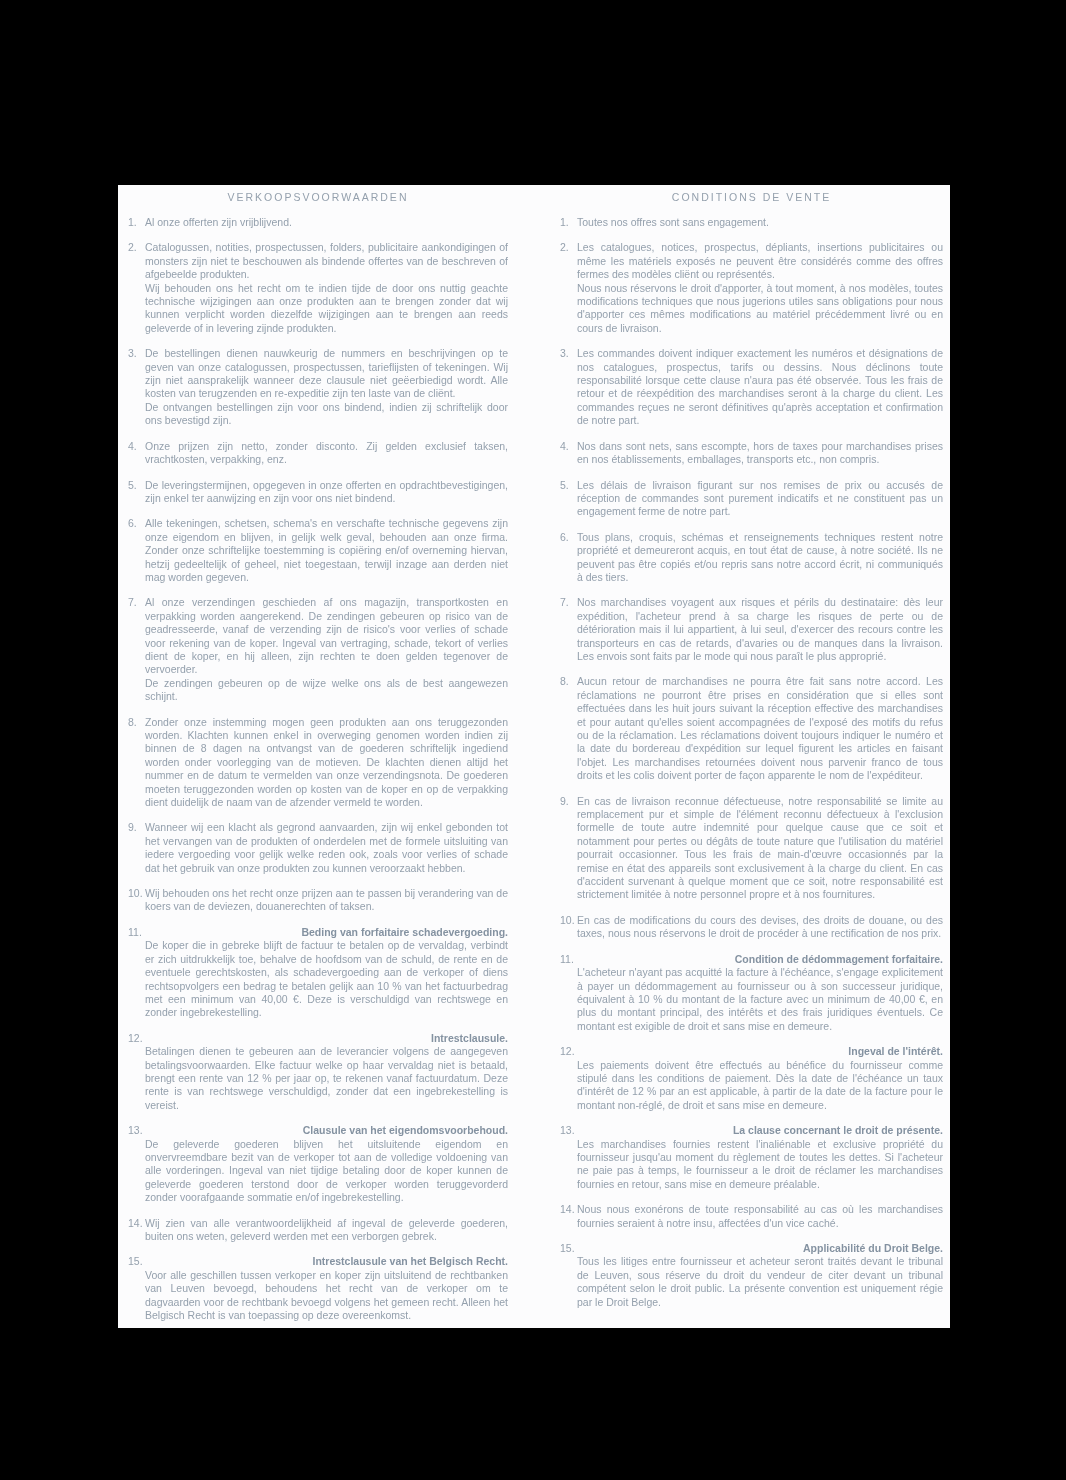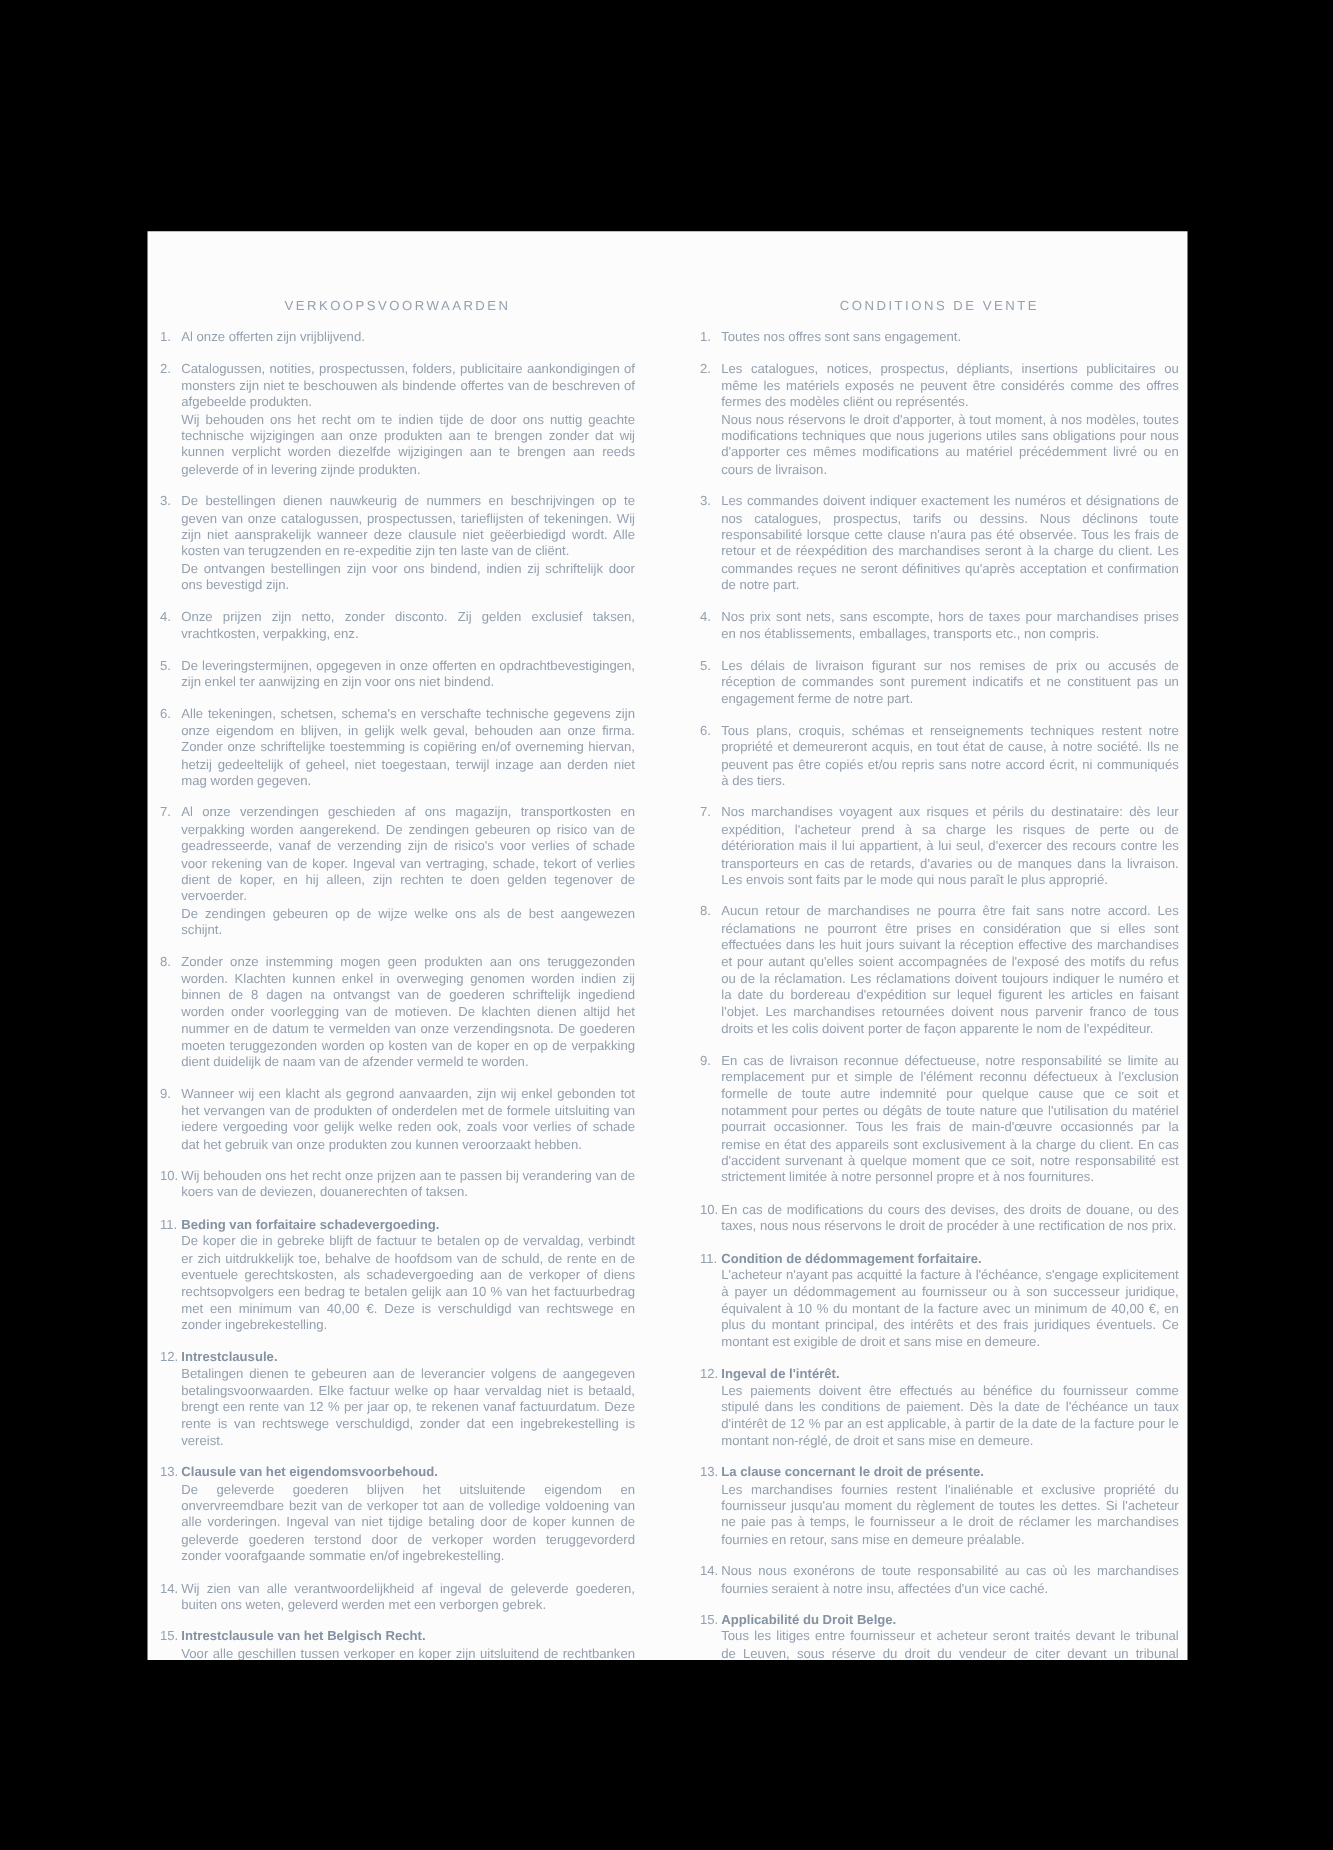--- a/index.html
+++ b/index.html
@@ -19,21 +19,21 @@
   .sheet{
     position:absolute;left:118px;top:185px;
     width:832px;height:1143px;
     background:var(--page-background);
     box-sizing:border-box;
     padding:6px 7px 0 10px;
     display:flex;
     gap:52px;
     overflow:hidden;
   }
-  .column{color:var(--ink);margin-top:48px;}
+  .column{color:var(--ink);}
   .column.left{width:380px;flex:none;}
   .column.right{width:383px;flex:none;}
   .col-title{
     margin:0 0 13px 0;
     font-size:10.5px;
     font-weight:400;
     letter-spacing:2px;
     text-align:center;
     color:var(--ink);
     white-space:nowrap;
@@ -50,21 +50,21 @@
   }
   .body{
     flex:1;
     text-align:justify;
     hyphens:auto;
     -webkit-hyphens:auto;
   }
   .heading{
     font-weight:700;
     color:var(--ink-bold);
-    text-align:left;
+    text-align:right;
   }
   .para{margin:0;}
 </style>
 </head>
 <body>
 
 <div class="sheet">
   <div class="column left" lang="nl">
     <h1 class="col-title">VERKOOPSVOORWAARDEN</h1>
     <div class="items">
@@ -185,21 +185,21 @@
         </div>
         <div class="item">
           <div class="num">3.</div>
           <div class="body">
             <div class="para">Les commandes doivent indiquer exactement les numéros et désignations de nos catalogues, prospectus, tarifs ou dessins. Nous déclinons toute responsabilité lorsque cette clause n'aura pas été observée. Tous les frais de retour et de réexpédition des marchandises seront à la charge du client. Les commandes reçues ne seront définitives qu'après acceptation et confirmation de notre part.</div>
           </div>
         </div>
         <div class="item">
           <div class="num">4.</div>
           <div class="body">
-            <div class="para">Nos prix sont nets, sans escompte, hors de taxes pour marchandises prises en nos établissements, emballages, transports etc., non compris.</div>
+            <div class="para">Nos dans sont nets, sans escompte, hors de taxes pour marchandises prises en nos établissements, emballages, transports etc., non compris.</div>
           </div>
         </div>
         <div class="item">
           <div class="num">5.</div>
           <div class="body">
             <div class="para">Les délais de livraison figurant sur nos remises de prix ou accusés de réception de commandes sont purement indicatifs et ne constituent pas un engagement ferme de notre part.</div>
           </div>
         </div>
         <div class="item">
           <div class="num">6.</div>

